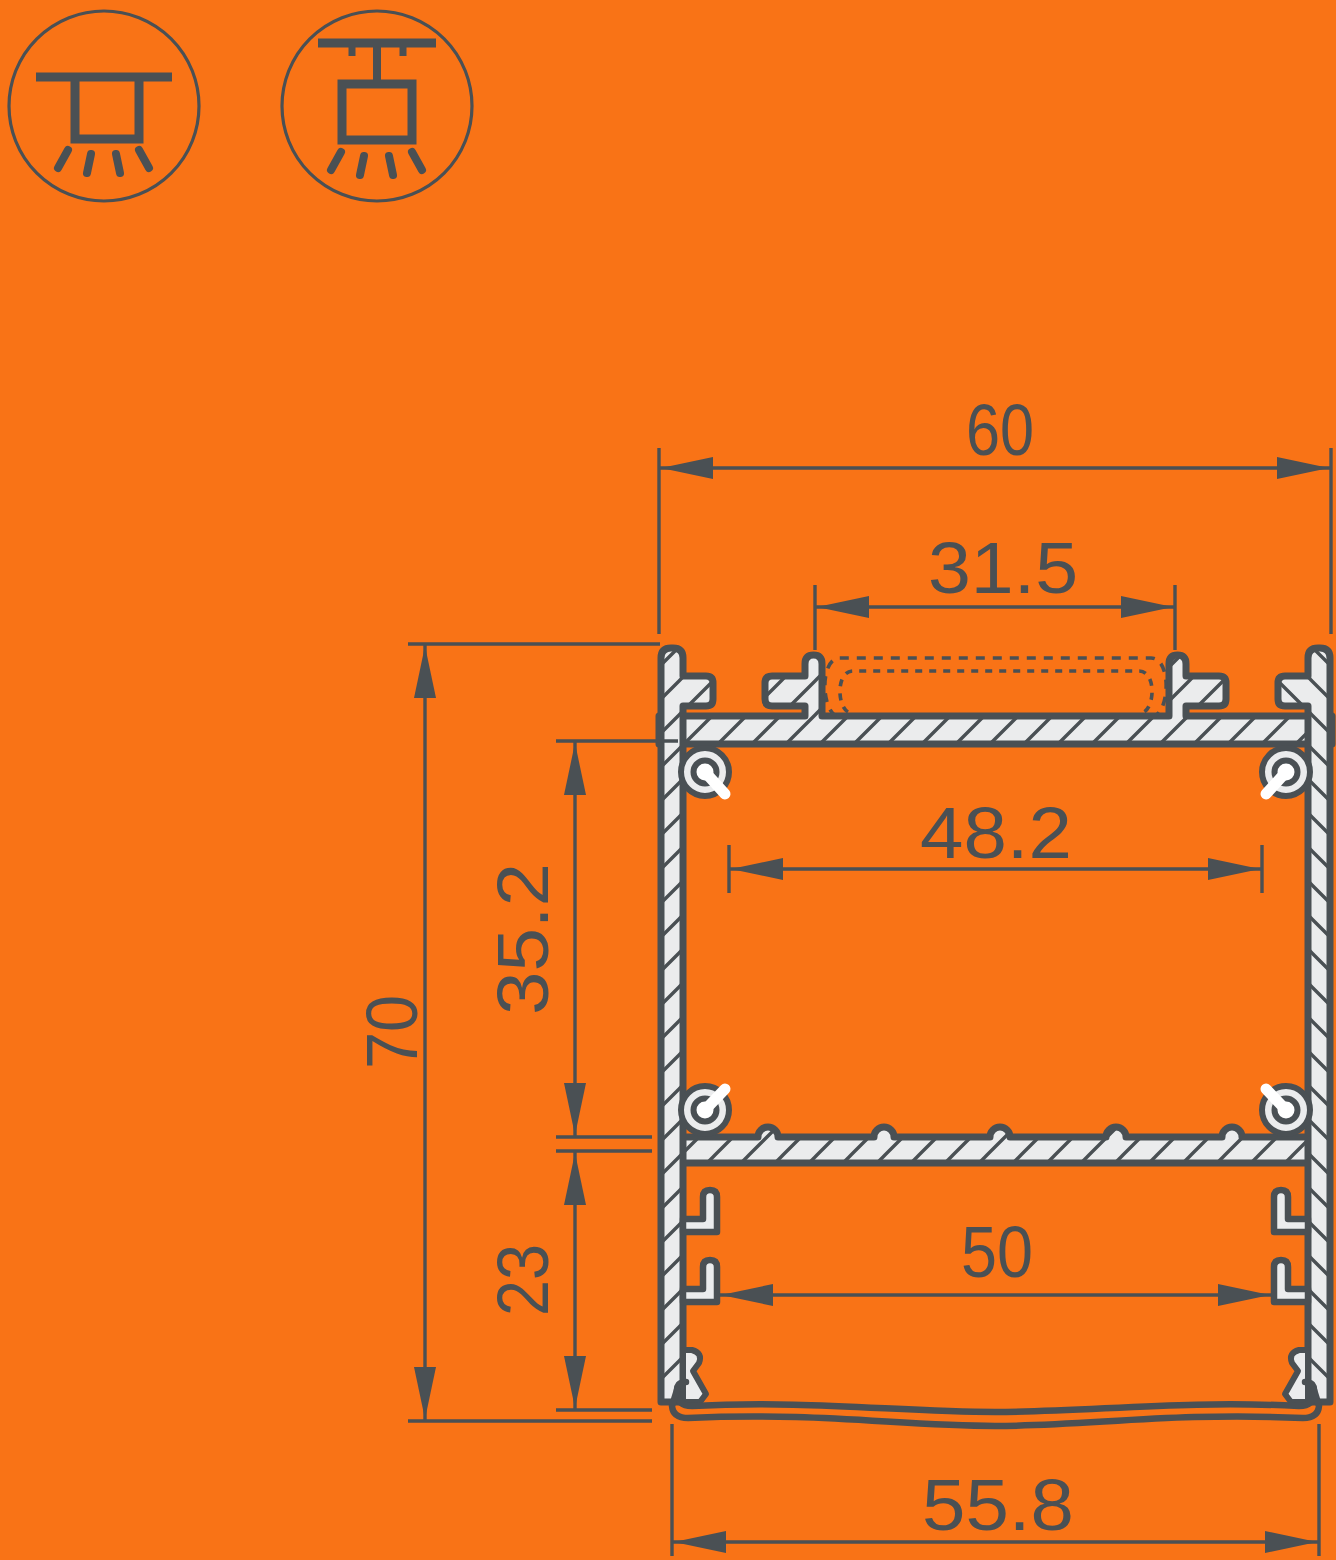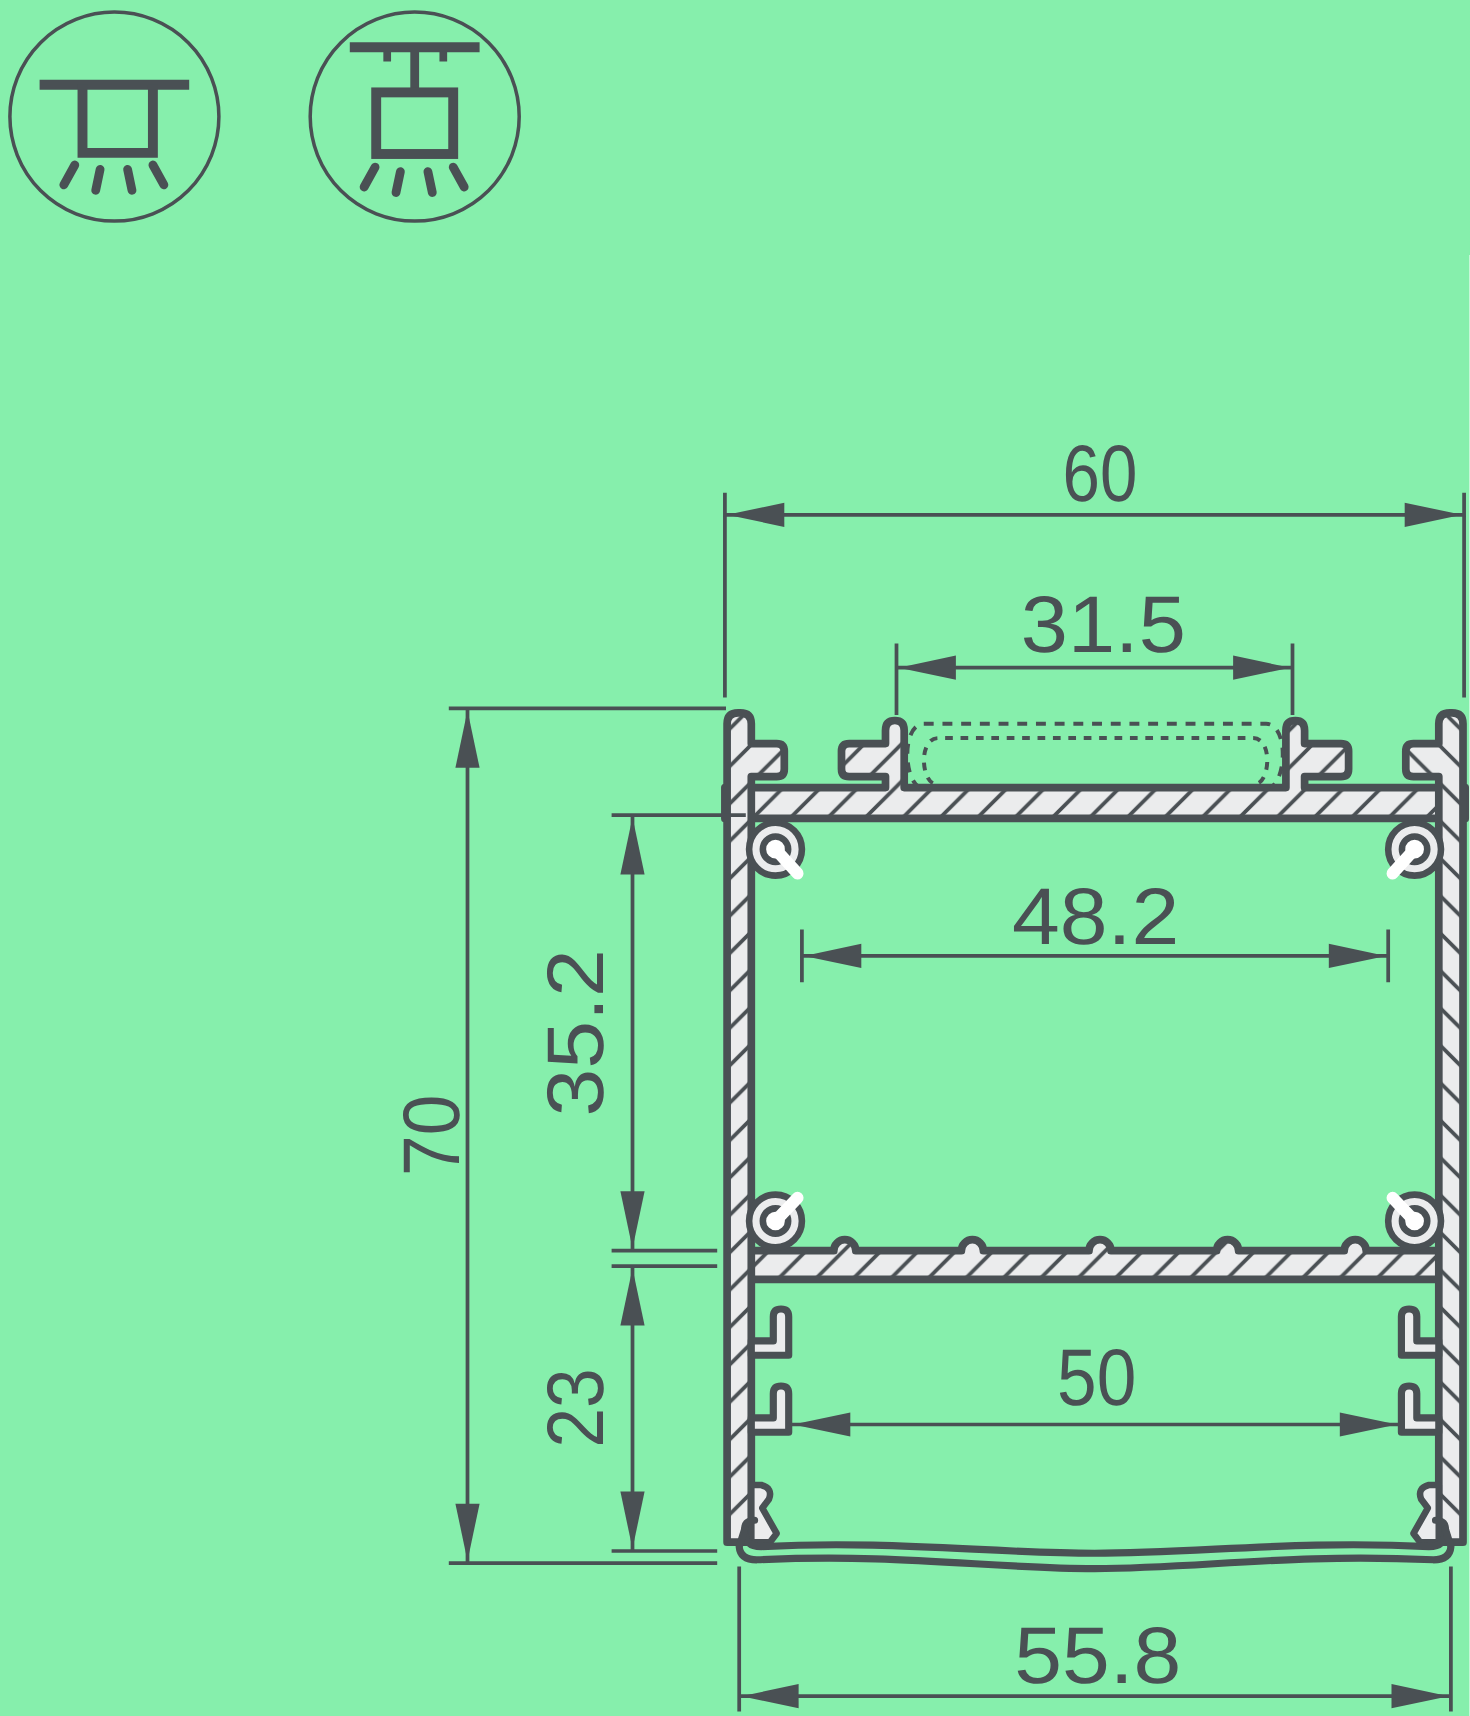--- a/index.html
+++ b/index.html
@@ -1,16 +1,16 @@
 <!DOCTYPE html>
 <html><head>
 <meta charset="utf-8">
 <style>
   html,body{margin:0;padding:0;background:#ffffff;}
-  .page{width:1336px;height:1560px;position:relative;background:#86efac;overflow:hidden;}
+  .page{width:1336px;height:1560px;position:relative;background:#f97316;overflow:hidden;}
   svg{display:block;}
   text{font-family:"Liberation Sans","DejaVu Sans",sans-serif;font-weight:400;}
   .dimtxt{font-size:73px;fill:#4a5054;}
 </style>
 </head>
 <body>
 
 <div class="page">
 <svg width="1336" height="1560" viewBox="0 0 1336 1560">
   <defs>

